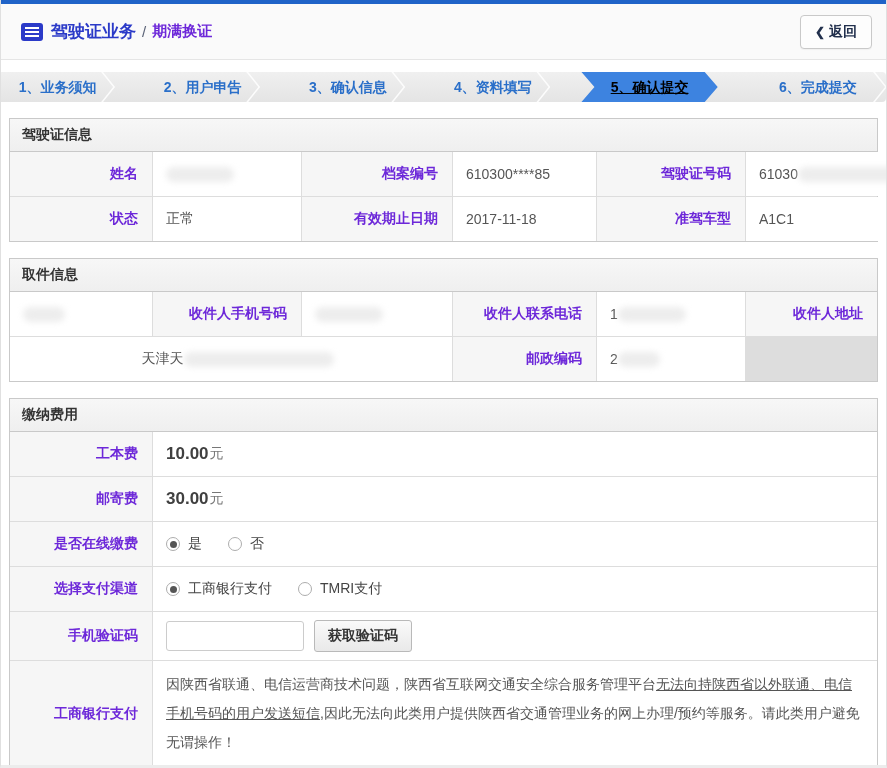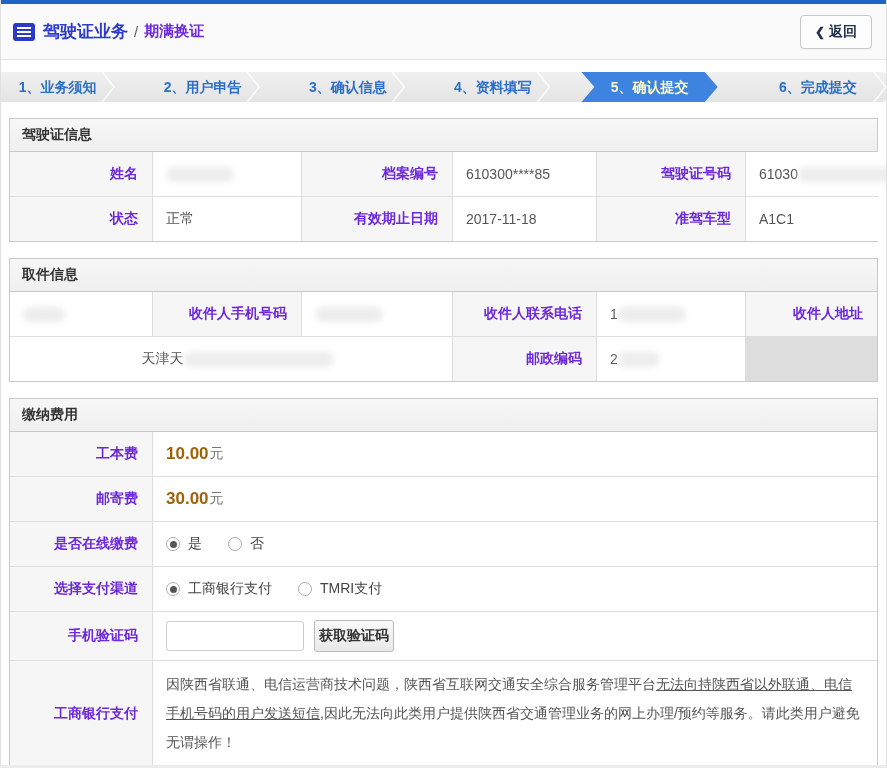--- a/index.html
+++ b/index.html
@@ -11,21 +11,21 @@
   .page {
     width:887px; height:768px; position:relative;
     border-left:1px solid #e0e0e0; border-right:1px solid #e0e0e0;
     border-bottom:3px solid #ececec; overflow:hidden; background:#fff;
   }
   
   .topbar { height:4px; background:#1f63c8; width:100%; }
   
   .header {
     height:56px; background:#fafafa; border-bottom:1px solid #e5e5e5;
-    display:flex; align-items:center; padding:0 14px 0 12px;
+    display:flex; align-items:center; padding:0 14px 0 20px;
   }
   .doc-icon { width:22px; height:18px; margin-right:8px; flex:0 0 auto; }
   .title-primary { color:#2b3ac8; font-size:17px; font-weight:bold; }
   .title-sep { color:#5a6276; font-size:15px; margin:0 6px; }
   .title-secondary { color:#6d28d9; font-size:15px; font-weight:bold; }
   .spacer { flex:1; }
   .back-btn {
     background:#fdfdfd; border:1px solid #c9c9c9; border-radius:4px;
     padding:7px 14px; color:#22304d; font-weight:bold; font-size:14px;
     cursor:pointer; display:flex; align-items:center; gap:4px;
@@ -45,22 +45,23 @@
     color:#2a6fc9; font-weight:bold; font-size:14px; cursor:pointer;
   }
   .step.w1 { width:122px; }
   .step.w2 { width:147px; }
   .step .divider {
     content:""; position:absolute; right:-1px; top:0; width:14px; height:30px;
     background:rgba(255,255,255,.85);
     clip-path:polygon(0 0, 2px 0, 14px 50%, 2px 100%, 0 100%, 12px 50%);
   }
   .step.active {
-    background:#3d83e0; color:#fef9c3;
+    background:#3d83e0; color:#000000;
     clip-path:polygon(0 0, calc(100% - 13px) 0, 100% 50%, calc(100% - 13px) 100%, 0 100%, 13px 50%);
+    text-decoration:underline;
   }
   
   .section { margin:16px 8px 0 8px; border:1px solid #c9c9c9; }
   .section-header {
     background:linear-gradient(#f7f7f7,#efefef); border-bottom:1px solid #c9c9c9;
     padding:7px 12px; font-weight:bold; color:#333; font-size:14px;
   }
   .grid6 {
     display:grid; grid-template-columns:142px 148px 150px 143px 148px 1fr;
     gap:1px; background:#ddd;
@@ -75,40 +76,40 @@
     font-weight:bold; color:#6d28d9; text-align:right;
   }
   .cell.value { padding-left:13px; color:#555; }
   .cell.span3 { grid-column:span 3;justify-content:center; }
   
   .blur { display:inline-block; height:15px; background:#ededed; border-radius:8px;
           filter:blur(3px); vertical-align:-2px; }
   .blur.sm { width:42px; } .blur.md { width:68px; } .blur.lg { width:110px; }
   .blur.xl { width:150px; }
   
-  .fee-num { color:#a16207; font-weight:bold; font-size:17px; }
+  .fee-num { color:#404040; font-weight:bold; font-size:17px; }
   .fee-unit { color:#777; font-size:14px; margin-left:1px; }
   .radio-row { display:flex; align-items:center; gap:8px; }
   .radio {
     width:14px; height:14px; border:1px solid #adadad; border-radius:50%;
     background:#fff; display:inline-block; position:relative; flex:0 0 auto;
     cursor:pointer;
   }
   .radio.checked::after {
     content:""; position:absolute; left:3px; top:3px; width:7px; height:7px;
     border-radius:50%; background:#555;
   }
   .radio-label { color:#444; margin-right:18px; cursor:pointer; }
   .code-input {
     width:138px; height:30px; border:1px solid #ccc; border-radius:3px;
     padding:0 8px; font-size:14px; font-family:inherit; margin-right:10px;
   }
   .code-btn {
     background:linear-gradient(#fafafa,#e9e9e9); border:1px solid #b9b9b9;
-    border-radius:3px; padding:6px 4px; font-size:14px; font-weight:bold;
+    border-radius:3px; padding:6px 13px; font-size:14px; font-weight:bold;
     color:#333; cursor:pointer; font-family:inherit;
   }
   .sms-cell { padding:9px 16px 9px 13px; line-height:29px; color:#c75f5f; display:block; }
   .sms-underline { text-decoration:underline; }
   
   .footer { text-align:right; padding:22px 60px 0 0; }
 </style>
 </head>
 <body>
 

